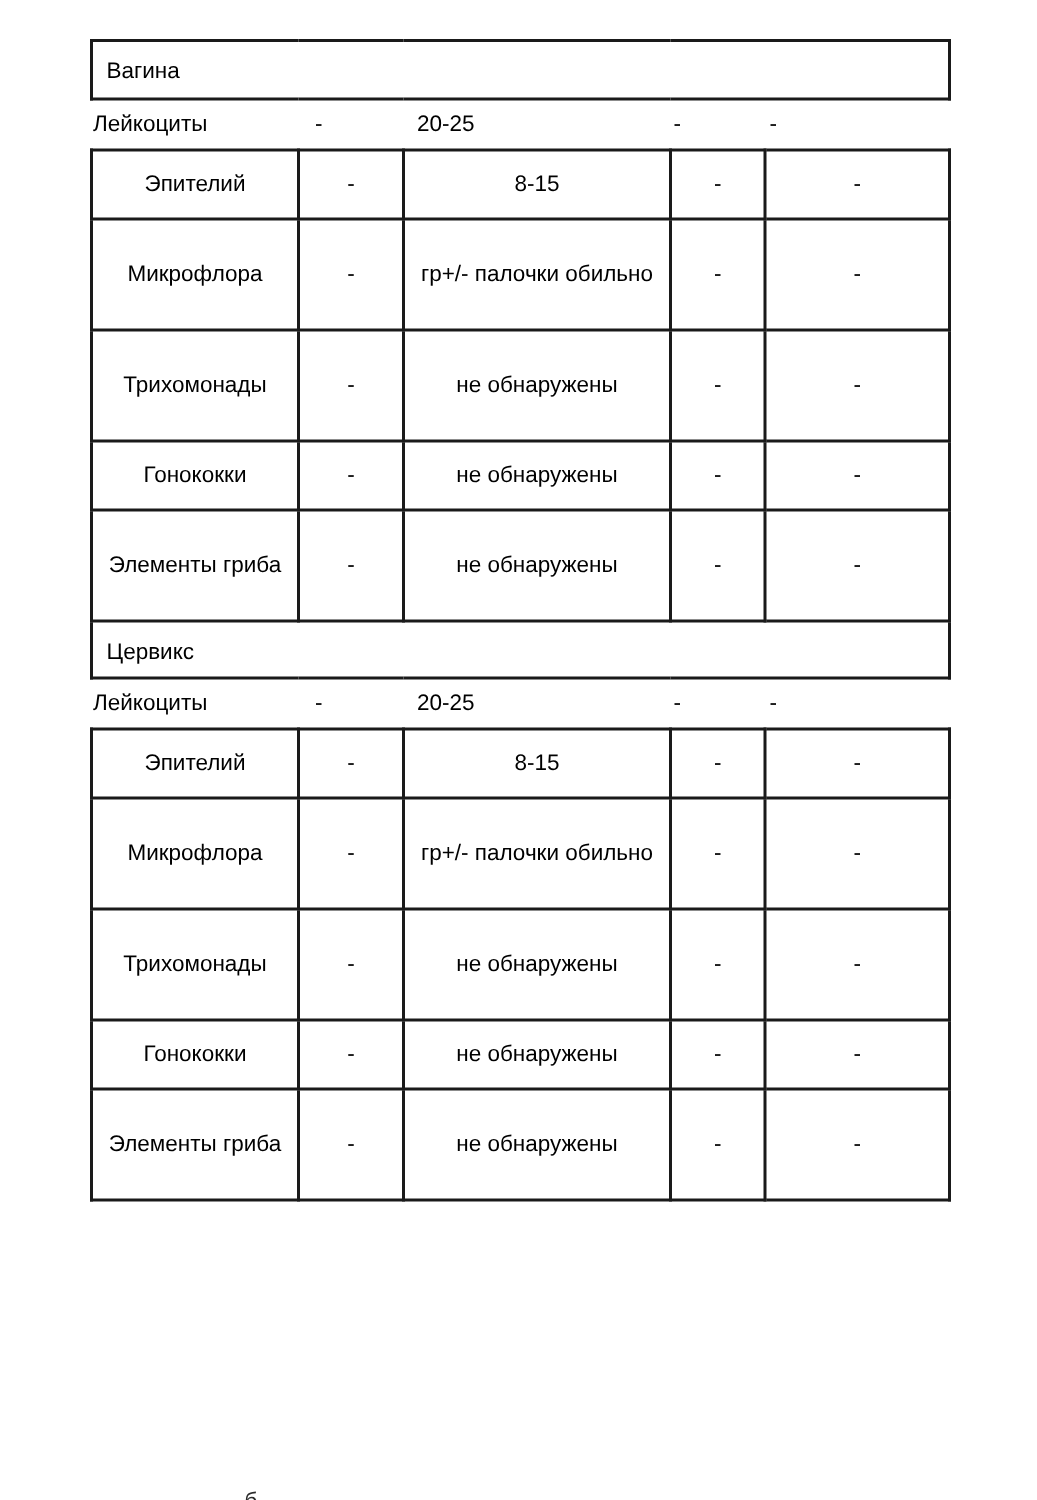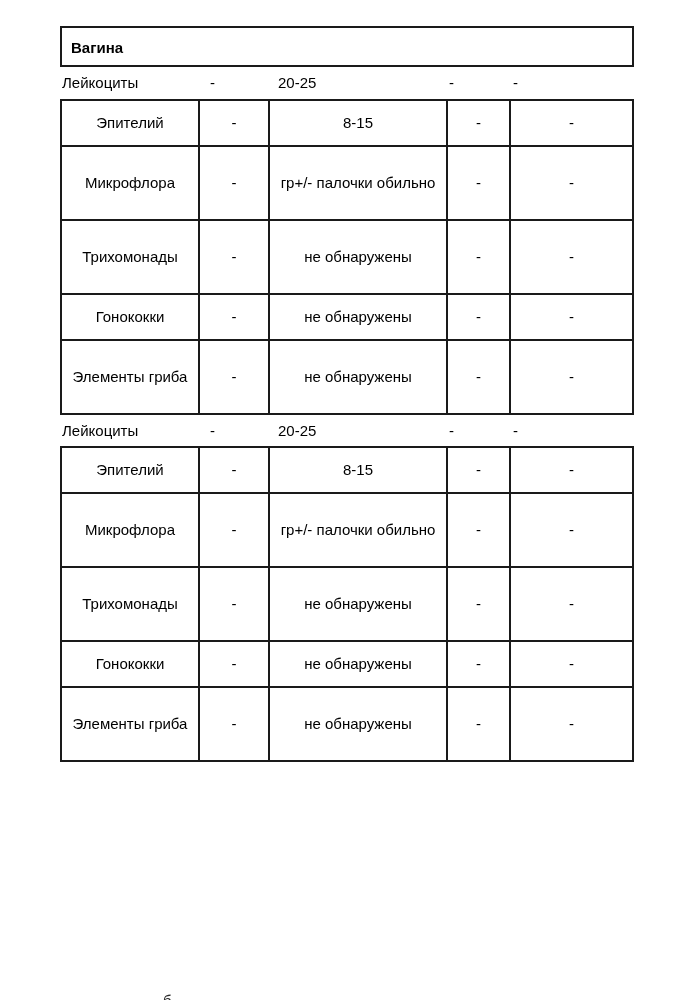--- a/index.html
+++ b/index.html
@@ -58,21 +58,21 @@
     height: 58px;
     padding-top: 10px;
   }
   tr.head-row td.mid-align {
     vertical-align: middle;
     padding-top: 7px;
   }
 
   
   tr.section-row td {
-    font-weight: bold;
+    font-weight: normal;
     padding-top: 10px;
   }
 
   
   tr.plain-row td {
     border: none;
     padding: 6px 0 6px 1px;
     vertical-align: middle;
   }
   tr.plain-row td.u  { padding-left: 11px; }
@@ -149,20 +149,23 @@
           <td>-</td>
           <td>-</td>
         </tr>
         <tr class="data-row tall">
           <td>Элементы гриба</td>
           <td>-</td>
           <td>не обнаружены</td>
           <td>-</td>
           <td>-</td>
         </tr>
+        <tr class="section-row">
+          <td colspan="5">Цервикс</td>
+        </tr>
         <tr class="plain-row">
           <td class="p">Лейкоциты</td>
           <td class="u">-</td>
           <td class="r">20-25</td>
           <td class="n">-</td>
           <td class="cm">-</td>
         </tr>
         <tr class="data-row">
           <td>Эпителий</td>
           <td>-</td>

